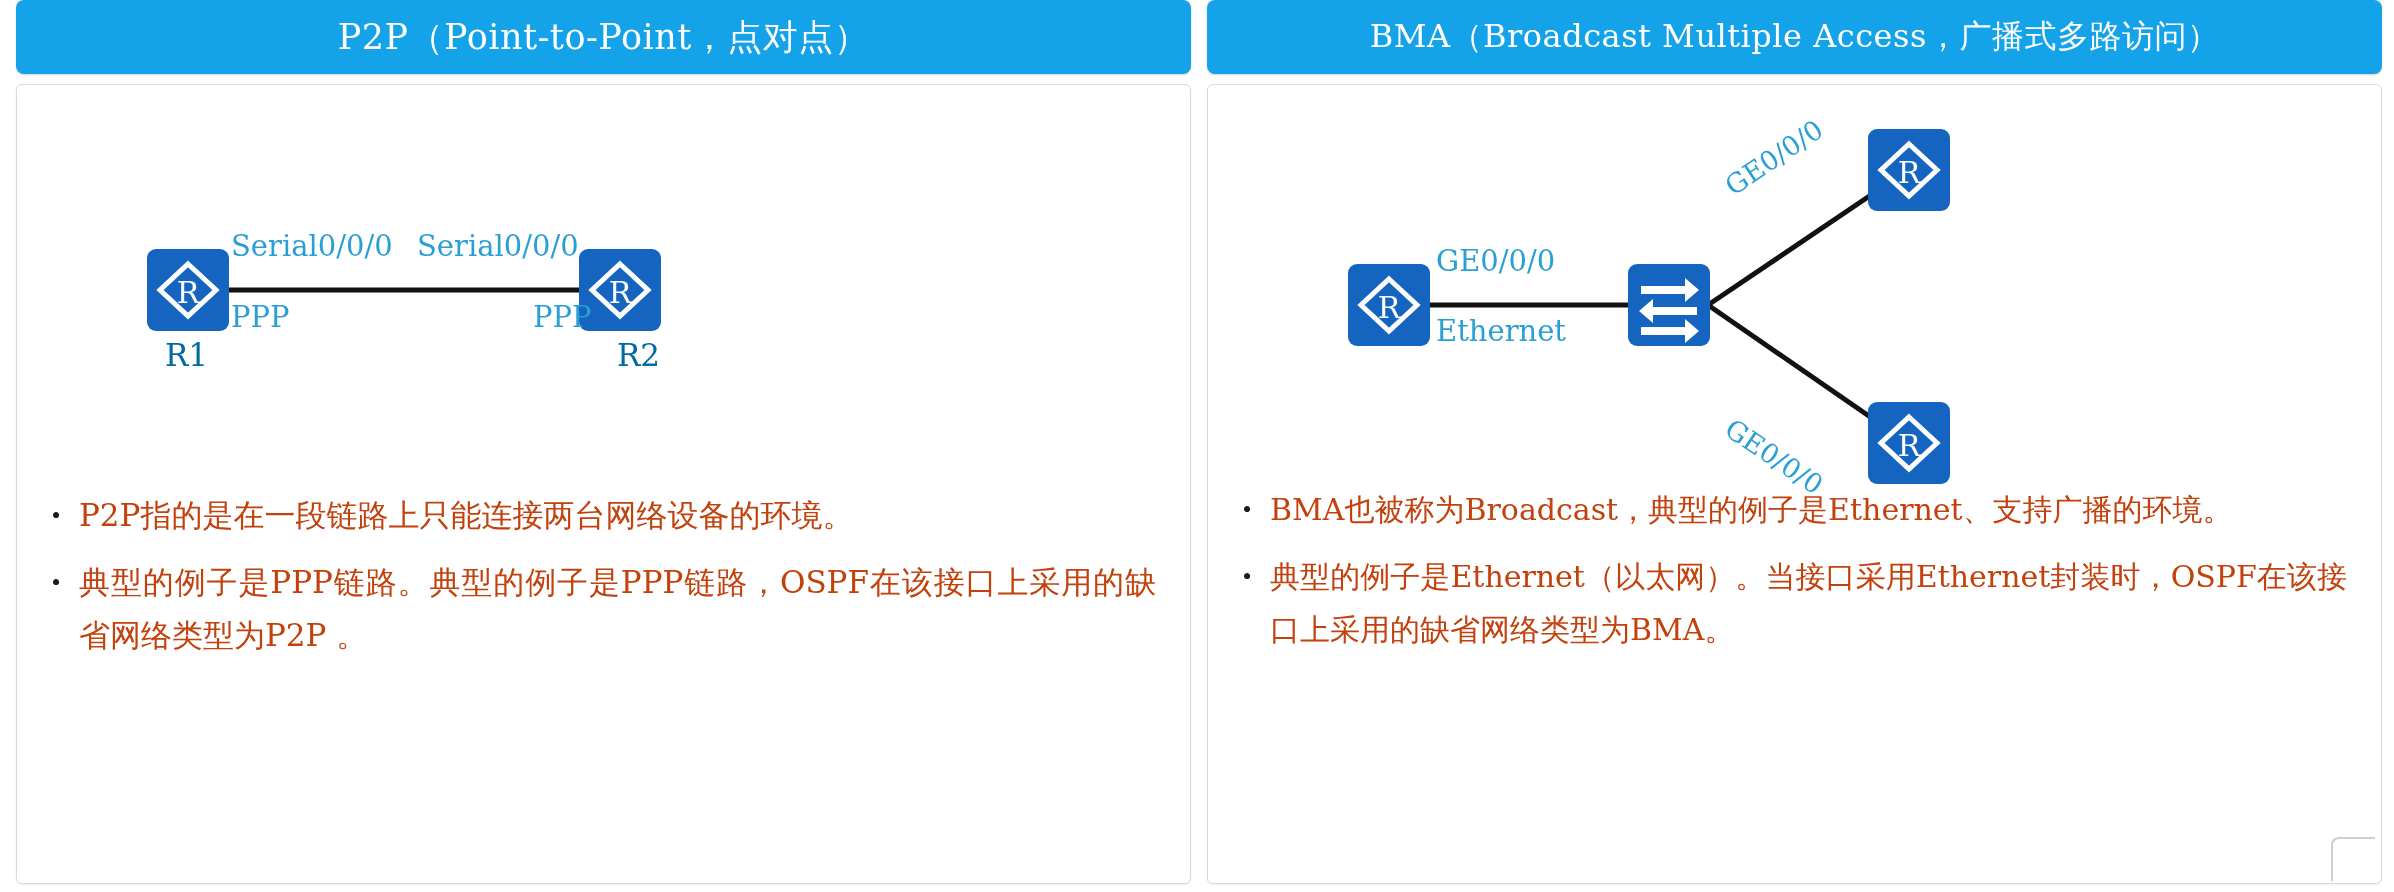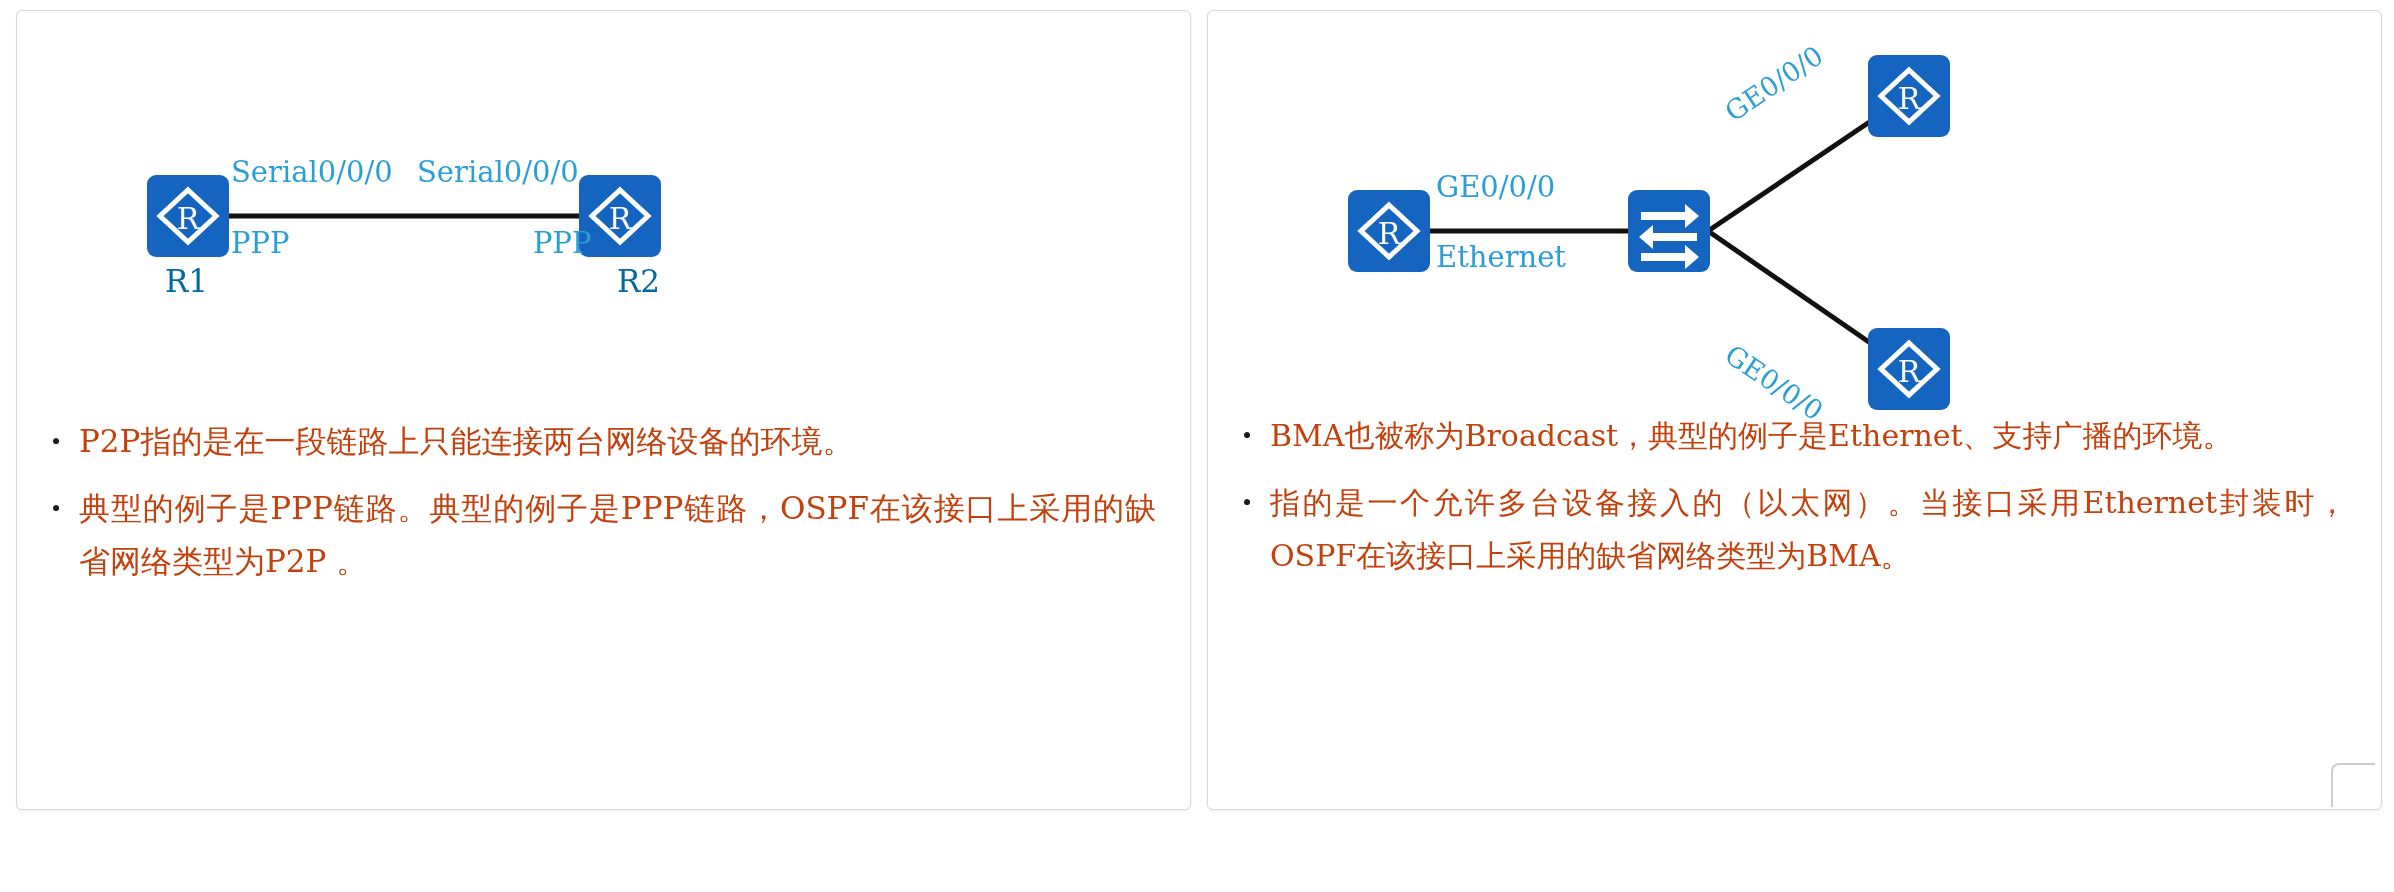--- a/index.html
+++ b/index.html
@@ -139,20 +139,23 @@
     opacity: 0.9;
   }
 </style>
 </head>
 <body>
 
 <div class="stage">
 
   <div class="panel left">
 
+    <div class="panel-header">
+      <div class="panel-header-title">P2P（Point-to-Point，点对点）</div>
+    </div>
 
     <div class="panel-body">
 
       <div class="diagram">
 
         <svg width="1173" height="410">
           <line x1="212" y1="205" x2="562" y2="205" stroke="#111111" stroke-width="5"></line>
         </svg>
 
         <div class="node-router" style="left:130px; top:164px;">
@@ -191,20 +194,23 @@
           <div class="bullet-dot">•</div>
           <div class="bullet-text">典型的例子是PPP链路。典型的例子是PPP链路，OSPF在该接口上采用的缺省网络类型为P2P 。</div>
         </div>
       </div>
 
     </div>
   </div>
 
   <div class="panel right">
 
+    <div class="panel-header">
+      <div class="panel-header-title">BMA（Broadcast Multiple Access，广播式多路访问）</div>
+    </div>
 
     <div class="panel-body">
 
       <div class="diagram">
 
         <svg width="1173" height="410">
           <line x1="222" y1="220" x2="420" y2="220" stroke="#111111" stroke-width="5"></line>
           <line x1="500" y1="220" x2="700" y2="85" stroke="#111111" stroke-width="5"></line>
           <line x1="500" y1="220" x2="700" y2="358" stroke="#111111" stroke-width="5"></line>
         </svg>
@@ -249,21 +255,21 @@
         <div class="iflabel small" style="left:520px; top:325px; transform: rotate(34deg); transform-origin: left center;">GE0/0/0</div>
       </div>
 
       <div class="bullets">
         <div class="bullet">
           <div class="bullet-dot">•</div>
           <div class="bullet-text">BMA也被称为Broadcast，典型的例子是Ethernet、支持广播的环境。</div>
         </div>
         <div class="bullet">
           <div class="bullet-dot">•</div>
-          <div class="bullet-text">指的是一个允许多台设备接入的（以太网）。当接口采用Ethernet封装时，OSPF在该接口上采用的缺省网络类型为BMA。</div>
+          <div class="bullet-text">典型的例子是Ethernet（以太网）。当接口采用Ethernet封装时，OSPF在该接口上采用的缺省网络类型为BMA。</div>
         </div>
       </div>
 
       <div class="corner-nub"></div>
 
     </div>
   </div>
 
 </div>
 

